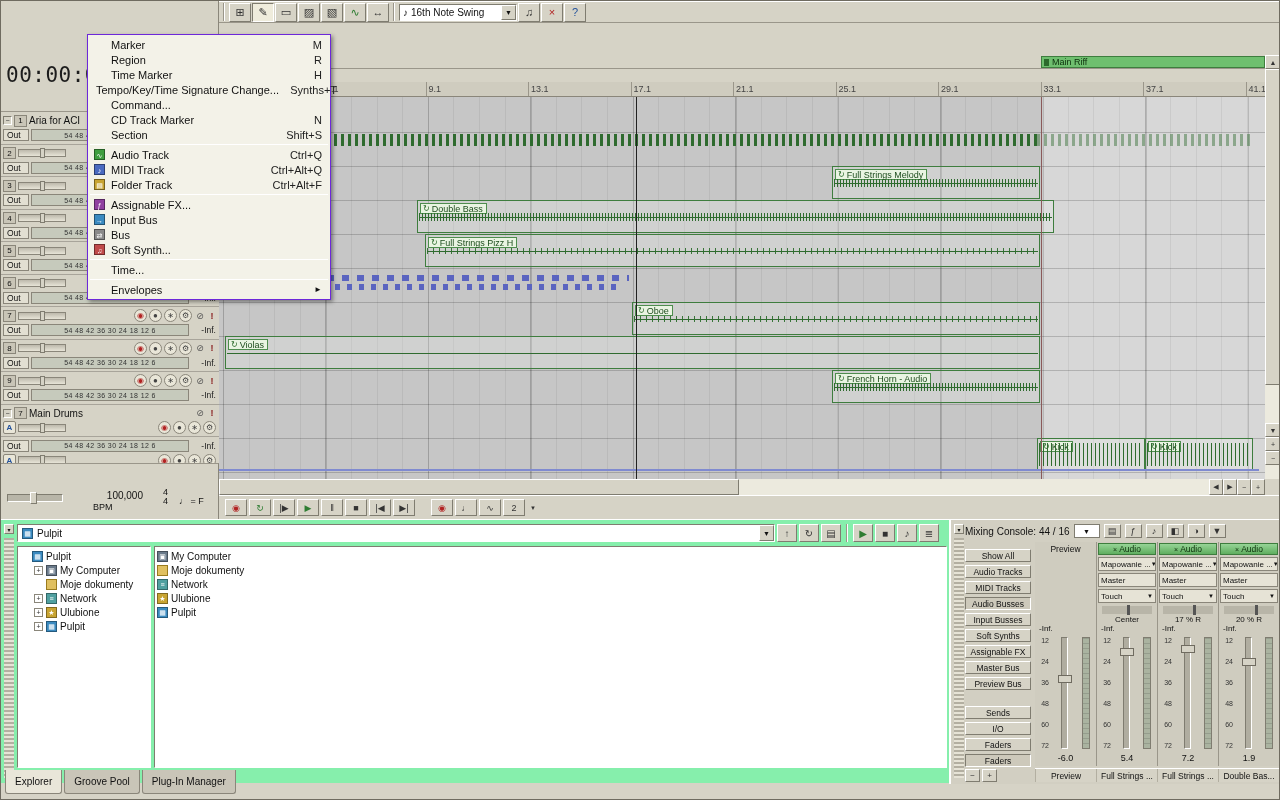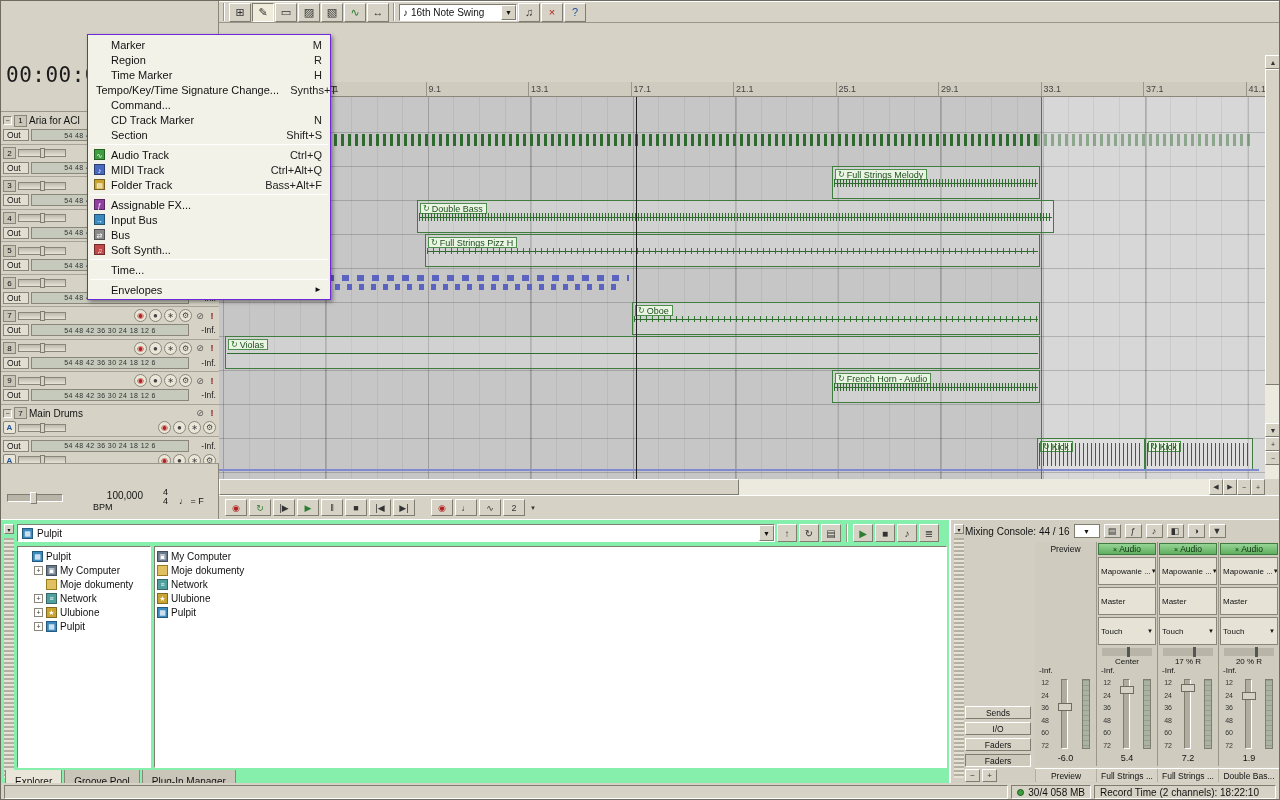--- a/index.html
+++ b/index.html
@@ -159,21 +159,21 @@
   #mix-title .mcombo{width:26px;height:14px;background:#fff;border:1px solid #7f7c70;display:flex;align-items:center;justify-content:center;font-size:7px;}
   .micon{width:17px;height:14px;display:flex;align-items:center;justify-content:center;font-size:9px;color:#333;}
   .vcol{position:absolute;left:964px;width:66px;display:flex;flex-direction:column;gap:3px;}
   .vbtn{height:13px;font-size:8.5px;display:flex;align-items:center;justify-content:center;white-space:nowrap;overflow:hidden;}
   #strips{position:absolute;left:1034px;top:22px;width:244px;height:224px;display:flex;background:#cfccbf;}
   .strip{width:61px;height:100%;border-left:1px solid #9a968a;display:flex;flex-direction:column;padding:1px;}
   .strip:first-child{border-left:none;}
   .shead{height:12px;margin-bottom:2px;font-size:8.5px;display:flex;align-items:center;justify-content:center;gap:2px;}
   .shead.greenbtn{background:linear-gradient(#96d496,#5fae5f);border:1px solid #3e7d3e;color:#0c300c;}
   .shead .x{font-size:7px;}
-  .srow{height:28px;margin-bottom:2px;border:1px solid #8a867a;background:#e6e3d6;font-size:8px;
+  .srow{height:14px;margin-bottom:2px;border:1px solid #8a867a;background:#e6e3d6;font-size:8px;
         display:flex;align-items:center;padding:0 2px;white-space:nowrap;overflow:hidden;text-align:center;}
   .srow .arrow{margin-left:auto;font-size:6px;}
   .srow.empty{visibility:h_idden;visibility:hidden;}
   .pan{height:8px;margin:1px 4px 1px;background:#b8b5a8;position:relative;}
   .panthumb{position:absolute;top:-1px;width:3px;height:10px;background:#555;}
   .panlabel{height:9px;font-size:8px;text-align:center;}
   .peak{height:10px;font-size:8px;padding-left:3px;}
   .fader{flex:1;position:relative;margin:1px 1px 2px;}
   .scale{position:absolute;left:0;top:2px;bottom:2px;width:13px;display:flex;flex-direction:column;
          justify-content:space-between;font-size:7px;color:#333;text-align:right;}
@@ -478,20 +478,23 @@
     </div>
     <div id="bpm-value">100,000</div>
     <div id="bpm-label">BPM</div>
     <div id="sig">
       <div>4</div>
       <div>4</div>
     </div>
     <div id="keysig">♩ = F</div>
   </div>
 
+  <div id="tl-region" class="abs">
+    <div id="region-bar">Main Riff</div>
+  </div>
   <div id="tl-ruler" class="abs">
 
   <span class="tick">5.1</span>
       <span class="tick">9.1</span>
       <span class="tick">13.1</span>
       <span class="tick">17.1</span>
       <span class="tick">21.1</span>
       <span class="tick">25.1</span>
       <span class="tick">29.1</span>
       <span class="tick">33.1</span>
@@ -667,21 +670,21 @@
           <span class="chip chip-midi">♪</span>
         </span>
         <span class="mi-label">MIDI Track</span>
         <span class="mi-sc">Ctrl+Alt+Q</span>
       </div>
     <div class="mi">
         <span class="mi-ic">
           <span class="chip chip-folder">▤</span>
         </span>
         <span class="mi-label">Folder Track</span>
-        <span class="mi-sc">Bass+Alt+F</span>
+        <span class="mi-sc">Ctrl+Alt+F</span>
       </div>
     <div class="msep"></div>
     <div class="mi">
         <span class="mi-ic">
           <span class="chip chip-fx">ƒ</span>
         </span>
         <span class="mi-label">Assignable FX...</span>
         <span class="mi-sc"></span>
       </div>
     <div class="mi">
@@ -810,20 +813,31 @@
       <span>Mixing Console: 44 / 16</span>
       <span class="mcombo">▼</span>
       <span class="micon raised">▤</span>
       <span class="micon raised">ƒ</span>
       <span class="micon raised">♪</span>
       <span class="micon raised">◧</span>
       <span class="micon raised">◑</span>
       <span class="micon raised">▼</span>
     </div>
 
+    <div class="vcol" style="top:29px">
+      <span class="vbtn raised">Show All</span>
+      <span class="vbtn raised">Audio Tracks</span>
+      <span class="vbtn raised">MIDI Tracks</span>
+      <span class="vbtn pressed">Audio Busses</span>
+      <span class="vbtn raised">Input Busses</span>
+      <span class="vbtn raised">Soft Synths</span>
+      <span class="vbtn raised">Assignable FX</span>
+      <span class="vbtn raised">Master Bus</span>
+      <span class="vbtn raised">Preview Bus</span>
+    </div>
     <div class="vcol" style="top:186px">
       <span class="vbtn raised">Sends</span>
       <span class="vbtn raised">I/O</span>
       <span class="vbtn raised">Faders</span>
       <span class="vbtn pressed">Faders</span>
     </div>
 
     <div id="strips">
 
       <div class="strip">
@@ -971,24 +985,14 @@
       <span class="sname">Full Strings ...</span>
       <span class="sname">Full Strings ...</span>
       <span class="sname">Double Bas...</span>
     </div>
     <div id="mix-zooms">
       <span class="zbtn raised">−</span>
       <span class="zbtn raised">+</span>
     </div>
   </div>
 
-  <div id="status" class="abs">
-    <div id="st-msg" class="scell sunken"></div>
-    <div class="scell sunken">
-      <span class="led"></span>
-      <span>30/4 058 MB</span>
-    </div>
-    <div class="scell sunken" style="width:182px">
-      <span>Record Time (2 channels): 18:22:10</span>
-    </div>
-  </div>
 
 </div>
 
 </body></html>

